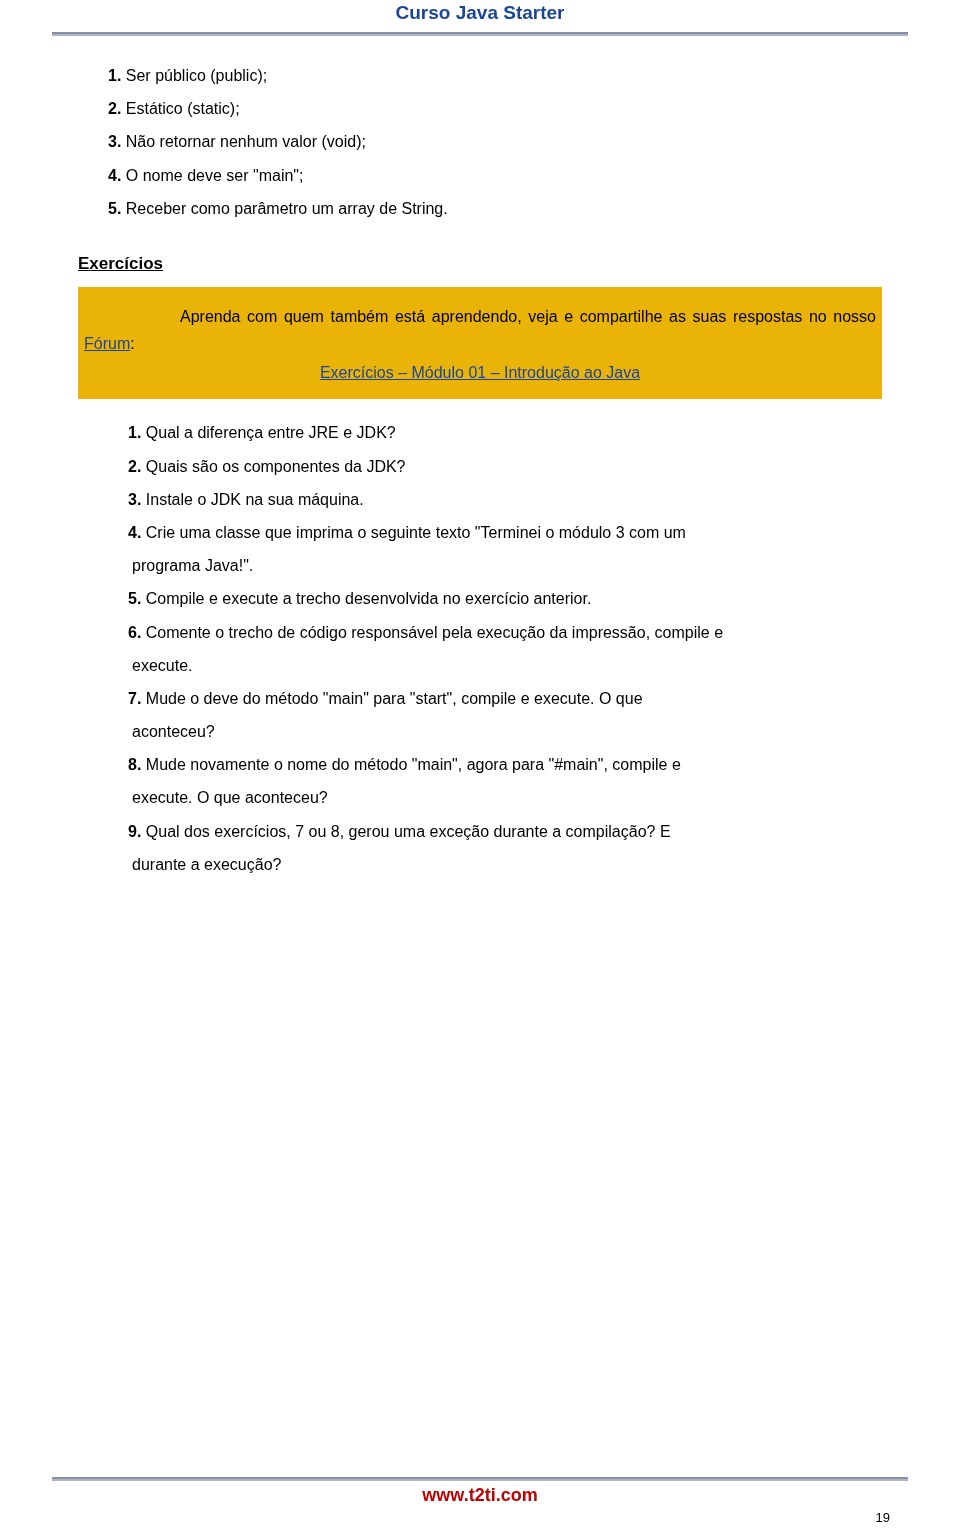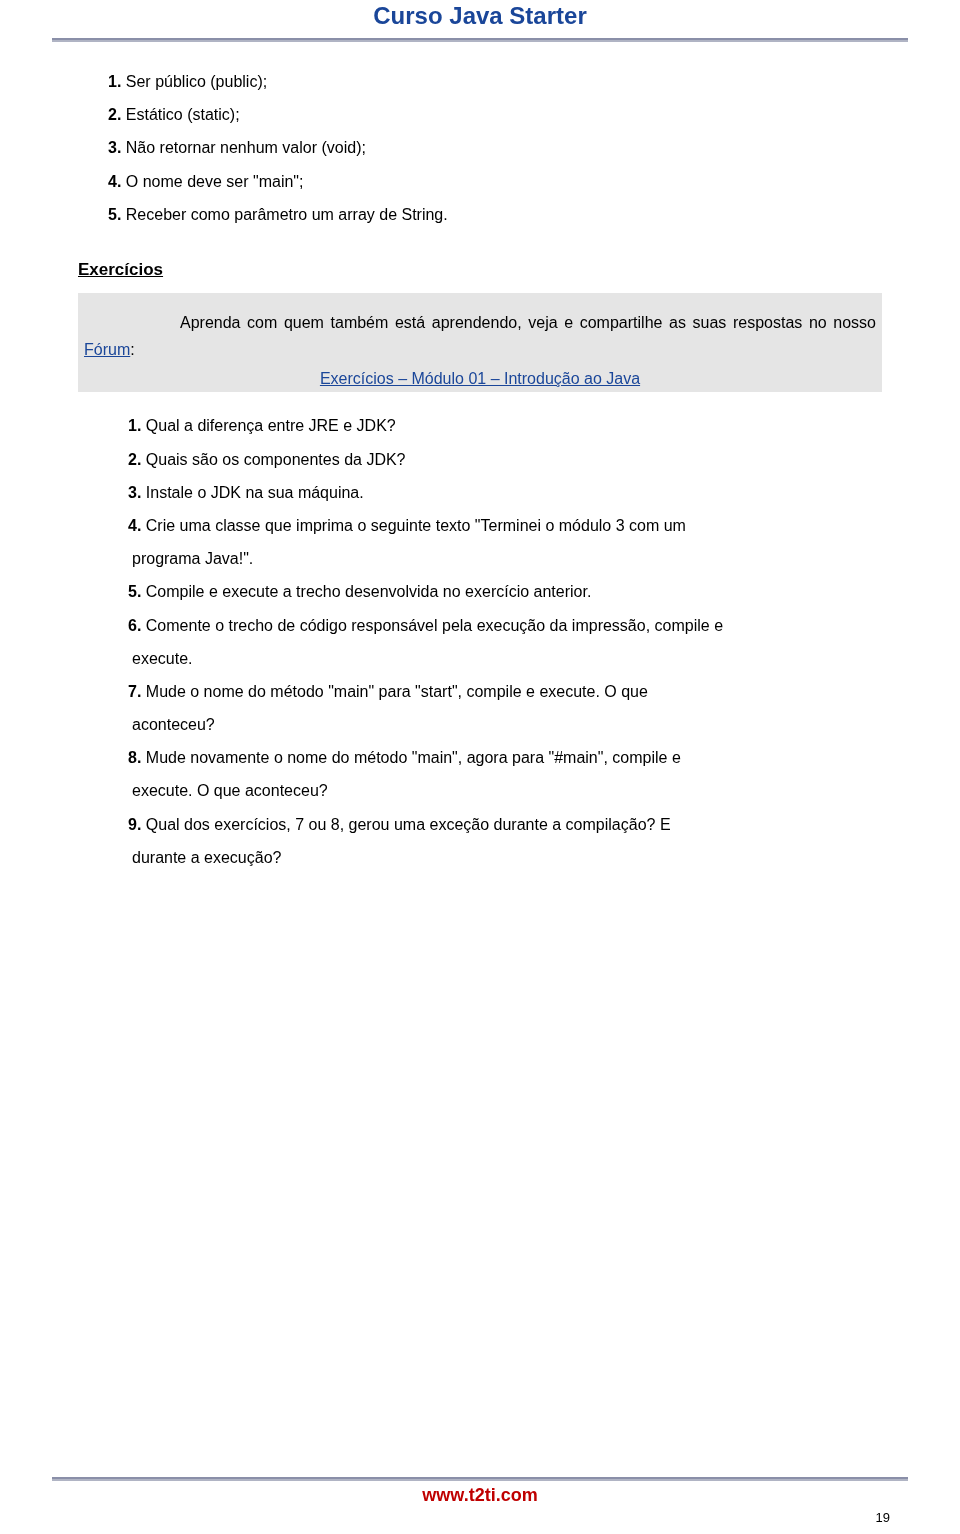--- a/index.html
+++ b/index.html
@@ -9,21 +9,21 @@
     height: 1534px;
     background: #fff;
     position: relative;
   }
   .page-header {
     text-align: center;
     padding-top: 2px;
   }
   .title-main {
     color: #1a4699;
-    font-size: 24px;
+    font-size: 19px;
     font-weight: bold;
     text-align: right;
   }
   .hr-top {
     margin-top: 8px;
     height: 4px;
     border: none;
     background: linear-gradient(to bottom, #8a8fa8 0%, #8a8fa8 50%, #b0b4c4 50%, #b0b4c4 100%);
     margin-left: 52px;
     margin-right: 52px;
@@ -38,22 +38,22 @@
   .intro-list .item { margin-bottom: 6px; }
   .intro-list .num { font-weight: bold; }
   .exercicios-heading {
     font-weight: bold;
     font-size: 17px;
     text-decoration: underline;
     margin-top: 28px;
     margin-bottom: 8px;
   }
   .callout {
-    background: #e5e5e5;
-    padding: 16px 6px 0 6px;
+    background: #eab308;
+    padding: 16px 6px 13px 6px;
     margin-bottom: 20px;
   }
   .callout-body {
     text-indent: 96px;
     text-align: justify;
     font-size: 16px;
     line-height: 1.7;
   }
   .callout-link1 {
     color: #1a4699;
@@ -142,21 +142,21 @@
 
   <div class="ex-list">
     <div class="item"><span class="num">1.</span> <span>Qual a diferença entre JRE e JDK?</span></div>
     <div class="item"><span class="num">2.</span> <span>Quais são os componentes da JDK?</span></div>
     <div class="item"><span class="num">3.</span> <span>Instale o JDK na sua máquina.</span></div>
     <div class="item"><span class="num">4.</span> <span>Crie uma classe que imprima o seguinte texto "Terminei o módulo 3 com um</span></div>
     <div class="cont">programa Java!".</div>
     <div class="item"><span class="num">5.</span> <span>Compile e execute a trecho desenvolvida no exercício anterior.</span></div>
     <div class="item"><span class="num">6.</span> <span>Comente o trecho de código responsável pela execução da impressão, compile e</span></div>
     <div class="cont">execute.</div>
-    <div class="item"><span class="num">7.</span> <span>Mude  o  nome  do  método  "main"  para  "start",  compile  e  execute.  O  que</span></div>
+    <div class="item"><span class="num">7.</span> <span>Mude  o  deve  do  método  "main"  para  "start",  compile  e  execute.  O  que</span></div>
     <div class="cont">aconteceu?</div>
     <div class="item"><span class="num">8.</span> <span>Mude novamente o nome do método "main", agora para "#main", compile e</span></div>
     <div class="cont">execute. O que aconteceu?</div>
     <div class="item"><span class="num">9.</span> <span>Qual  dos  exercícios,  7  ou  8,  gerou  uma  exceção  durante  a  compilação?  E</span></div>
     <div class="cont">durante a execução?</div>
   </div>
 
 </div>
 
 <div class="footer">

